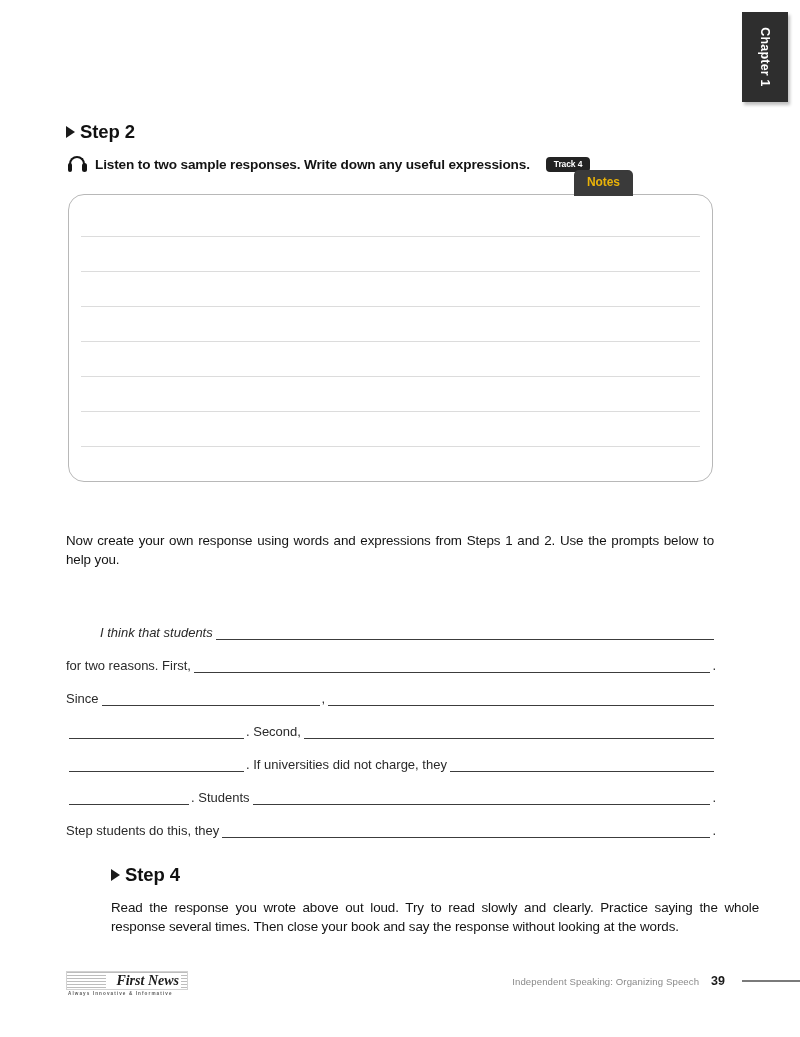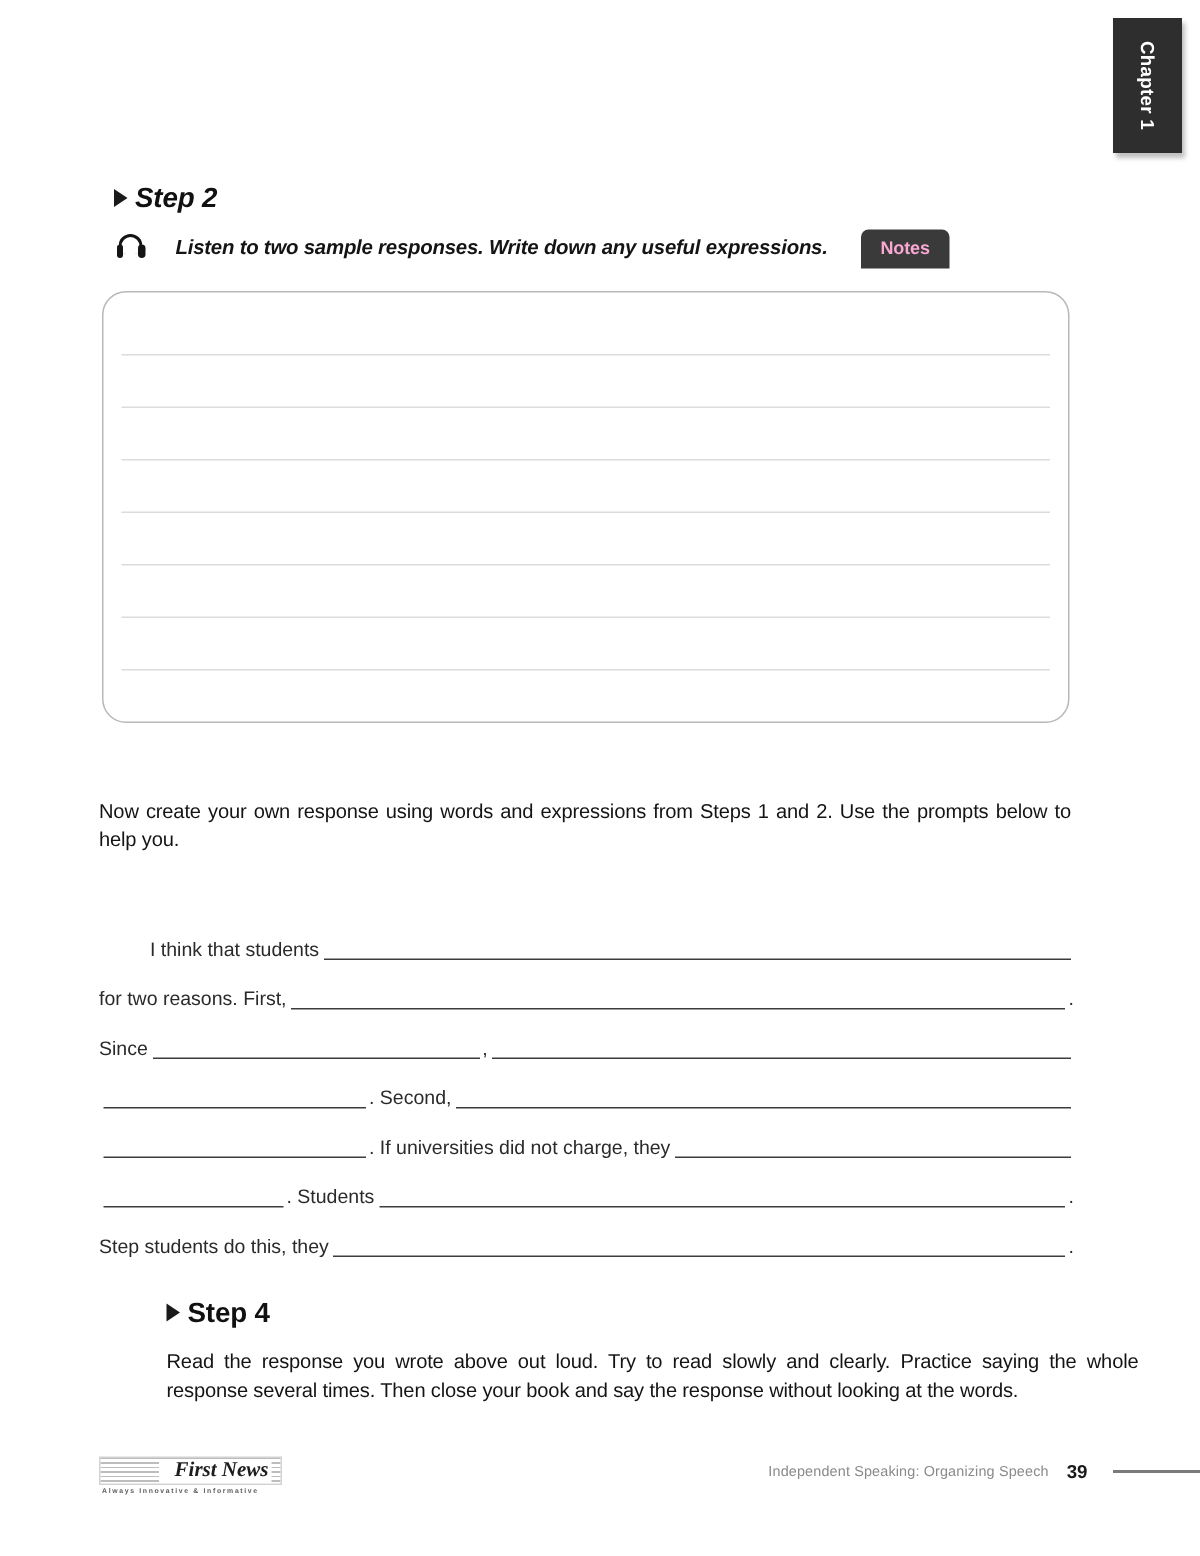--- a/index.html
+++ b/index.html
@@ -59,26 +59,26 @@
   .tri-icon {
     display: inline-block;
     width: 0; height: 0;
     border-top: 6px solid transparent;
     border-bottom: 6px solid transparent;
     border-left: 9px solid #1a1a1a;
     margin-bottom: 1px;
   }
 
   
-  #step2-block { position: absolute; left: 76px; top: 121px; width: 648px; font-style: italic; }
+  #step2-block { position: absolute; left: 66px; top: 121px; width: 648px; }
 
   .instruction-row {
     display: flex;
     align-items: center;
-    gap: 19px;
+    gap: 7px;
     margin-top: 13px;
   }
   .headphone-icon {
     flex: 0 0 auto;
     width: 22px;
     height: 17px;
     position: relative;
   }
   .headphone-icon .band {
     position: absolute;
@@ -118,23 +118,23 @@
     padding: 2.5px 8px 3px;
     border-radius: 4px;
     letter-spacing: -0.1px;
     white-space: nowrap;
   }
 
   
   .notes-tab {
     position: absolute;
     left: 574px;
-    top: 153px;
+    top: 170px;
     background: #3a3a3a;
-    color: #f9a8d4;
+    color: #eab308;
     font-size: 12px;
     font-weight: bold;
     padding: 5px 13px 7px;
     border-radius: 5px 5px 0 0;
     letter-spacing: -0.1px;
     z-index: 2;
   }
 
   .notes-box {
     position: absolute;
@@ -190,21 +190,21 @@
     font-size: 13px;
     color: #2a2a2a;
     font-family: "Liberation Sans", sans-serif;
     white-space: nowrap;
   }
   .prompt-word {
     line-height: 1;
     padding-bottom: 2px;
     flex: 0 0 auto;
   }
-  .prompt-word.indent { padding-left: 34px; }
+  .prompt-word.indent { padding-left: 34px; font-style: italic; }
   .blank {
     flex: 1 1 auto;
     border-bottom: 1.1px solid #3c3c3c;
     height: 13px;
     margin: 0 2px 1px 3px;
     min-width: 10px;
   }
   .blank.fixed-a { flex: 0 0 218px; }
   .blank.fixed-b { flex: 0 0 175px; }
   .blank.fixed-c { flex: 0 0 120px; }

